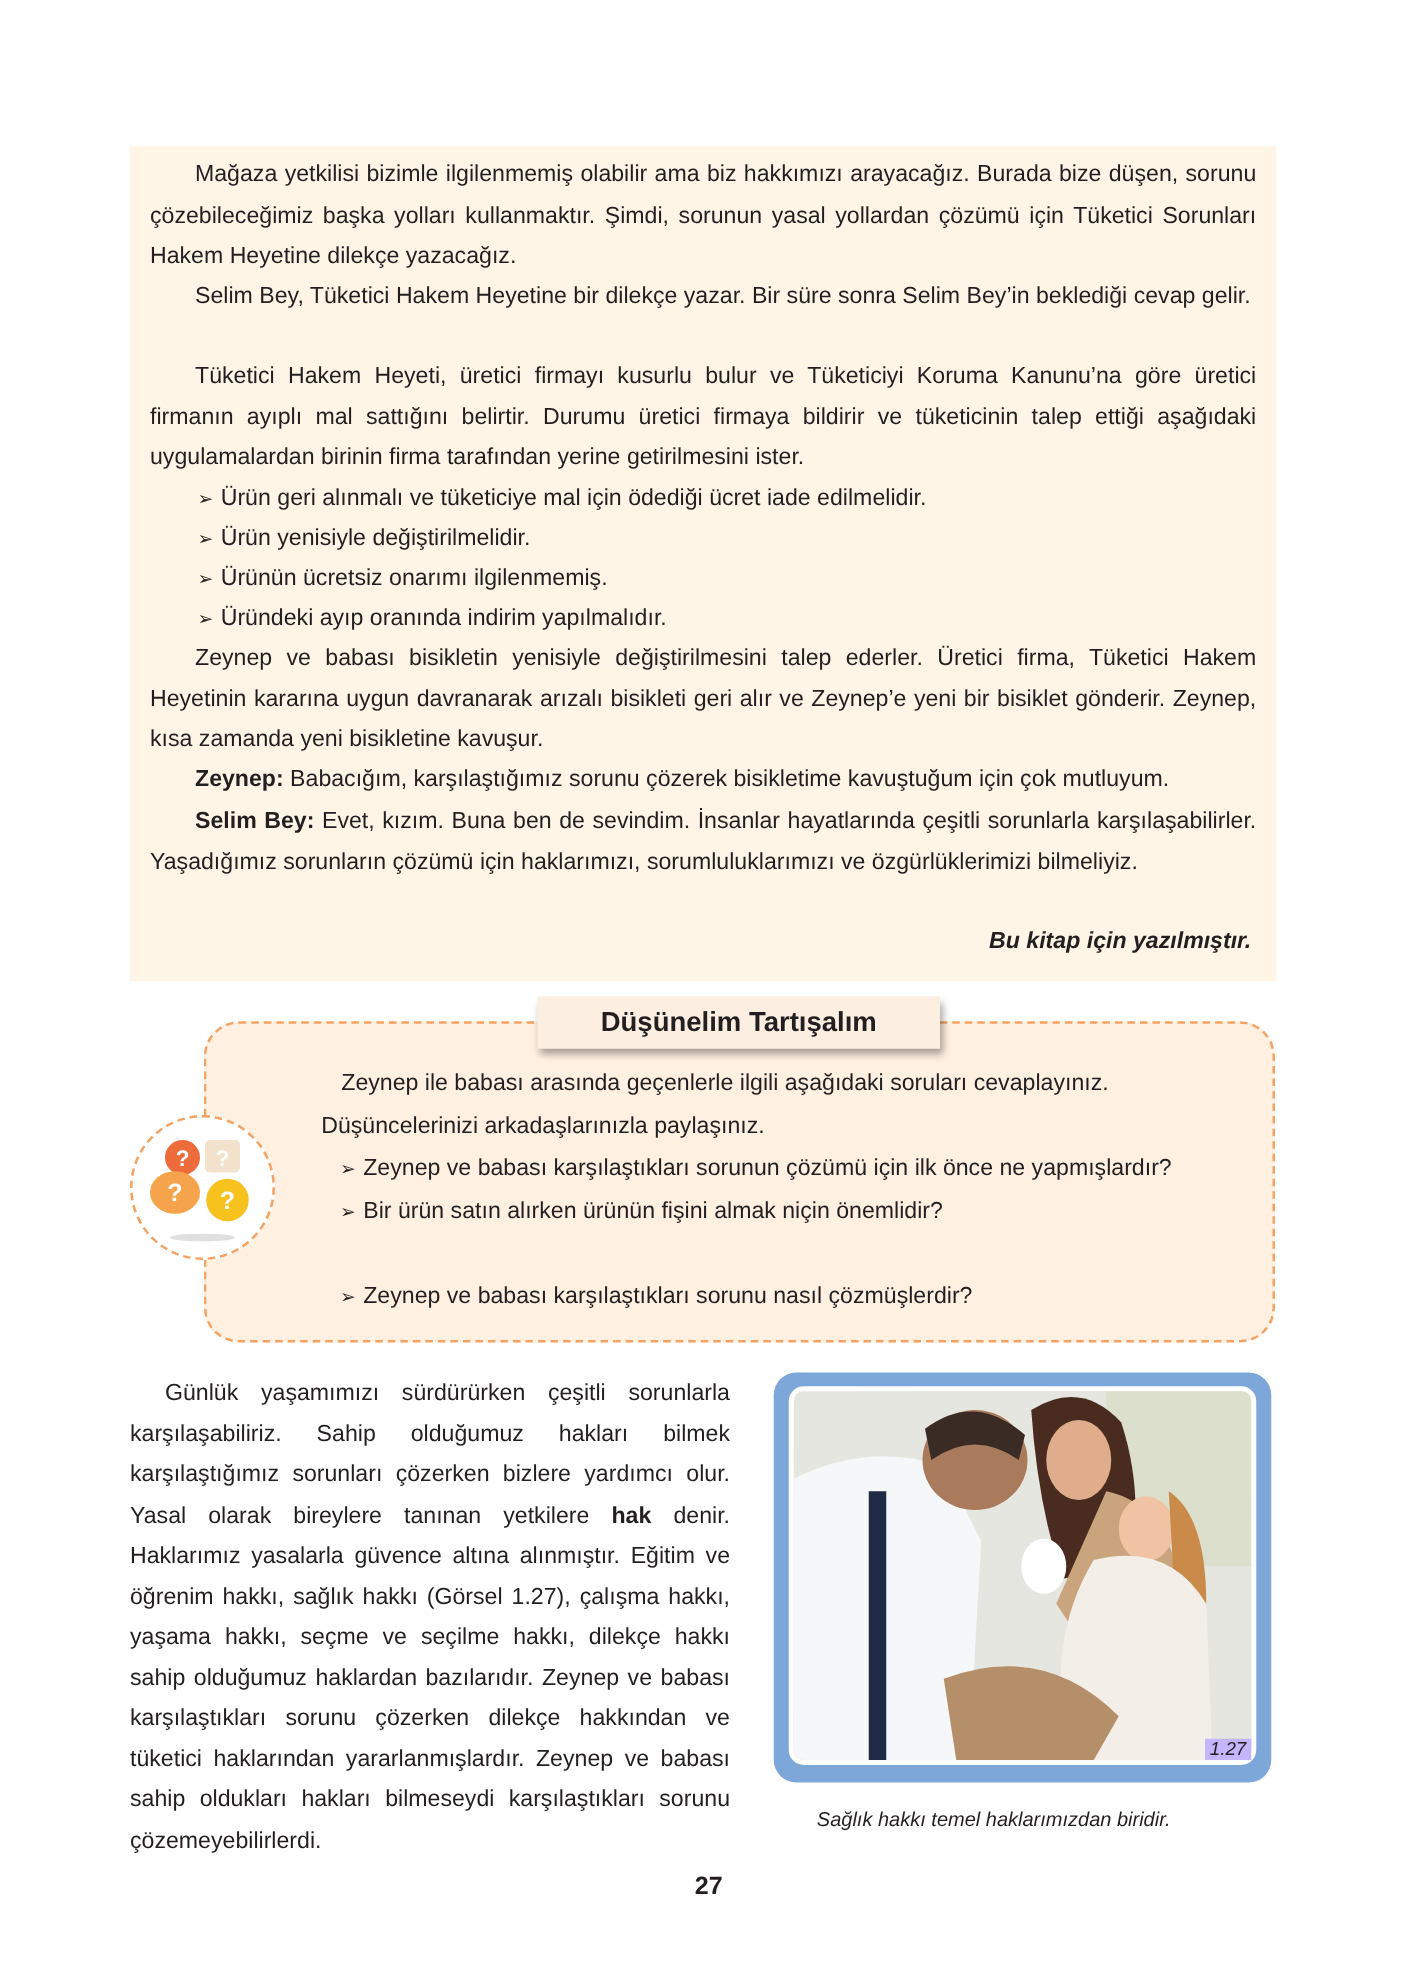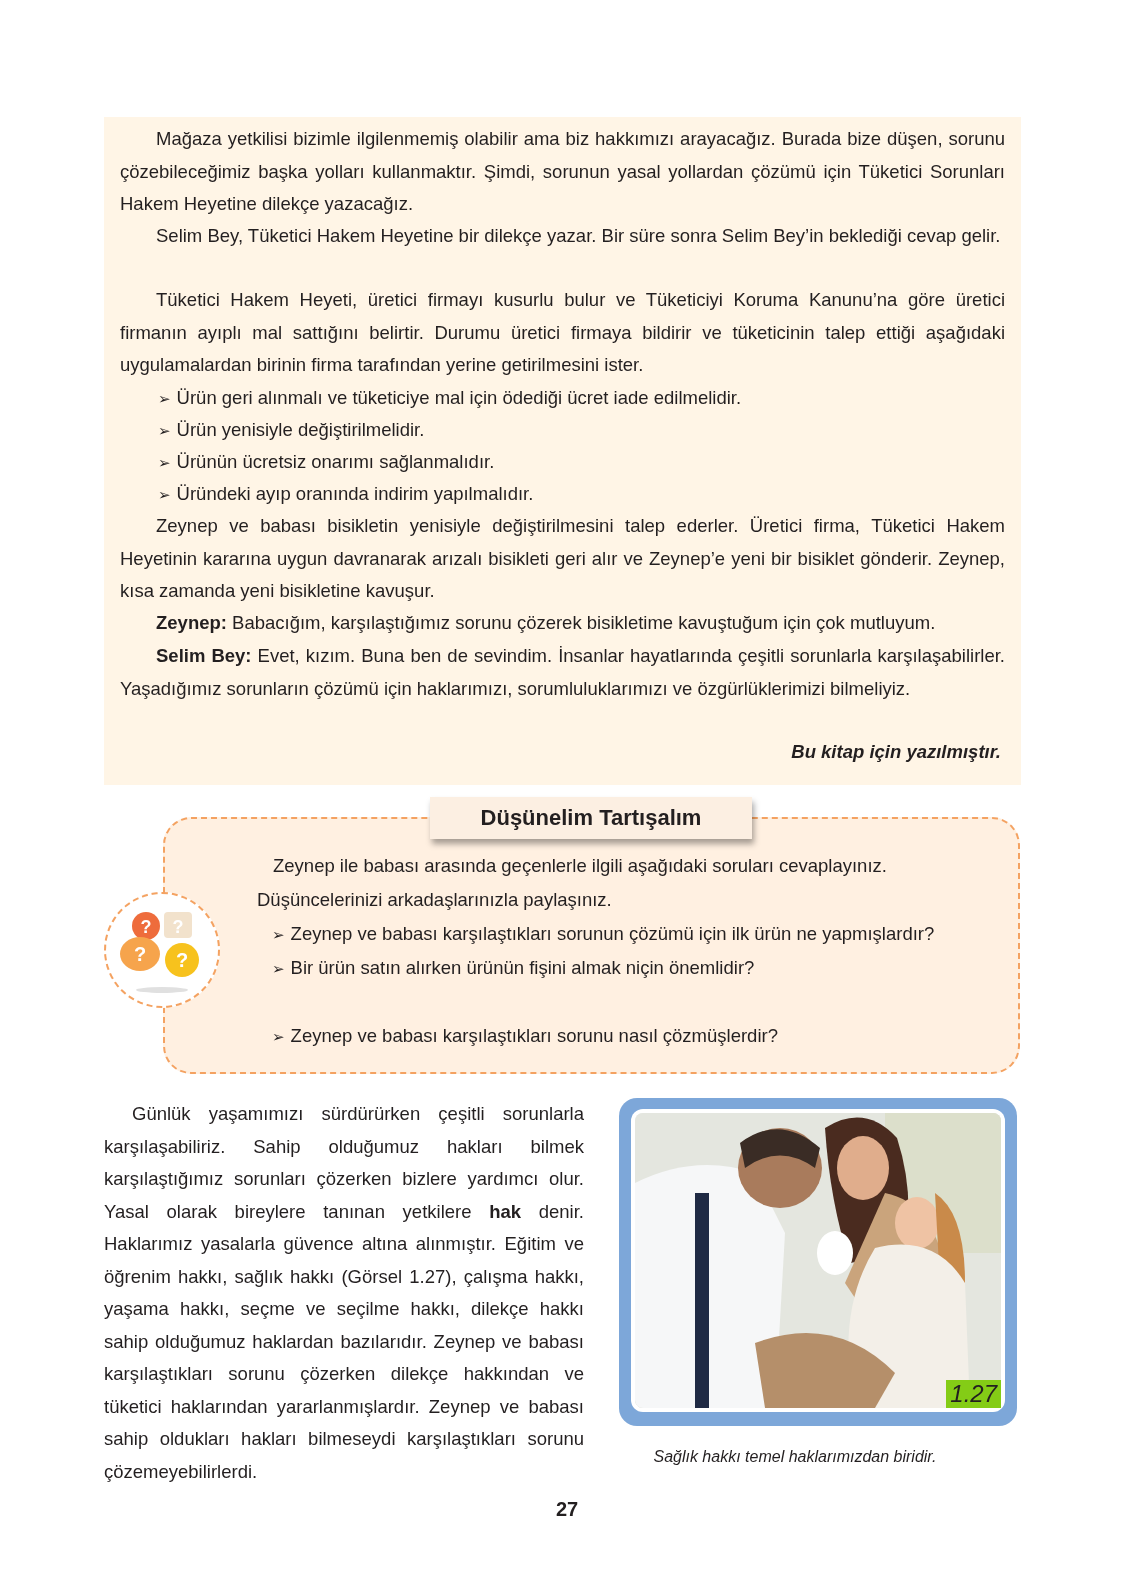--- a/index.html
+++ b/index.html
@@ -52,52 +52,52 @@
   .photo-inner {
     position: absolute; left: 12px; top: 11px; width: 374px; height: 303px;
     background: #ffffff; border-radius: 12px; overflow: hidden;
   }
   .photo {
     position: absolute; left: 4px; top: 4px; width: 366px; height: 295px;
     border-radius: 8px; overflow: hidden;
     background: linear-gradient(135deg, #e9ecea 0%, #d7dccd 40%, #e6e3d8 70%, #cfc6b4 100%);
   }
   .fig-num {
-    position: absolute; right: 4px; bottom: 4px; background: #84cc16;
-    padding: 0 4px; font-style: italic; font-size: 24px; color: #231f20;
+    position: absolute; right: 4px; bottom: 4px; background: #c4b5fd;
+    padding: 0 4px; font-style: italic; font-size: 15px; color: #231f20;
   }
   .caption {
     position: absolute; left: 596px; top: 1448px; width: 398px; text-align: center;
     font-style: italic; font-size: 16px; color: #231f20;
   }
   .page-num {
     position: absolute; left: 0; width: 1134px; top: 1498px; text-align: center;
     font-weight: bold; font-size: 20px; color: #231f20;
   }
 </style>
 </head>
 <body>
 
 <div class="story">
   <p class="indent" style="top:6px;">Mağaza yetkilisi bizimle ilgilenmemiş olabilir ama biz hakkımızı arayacağız. Burada bize düşen, sorunu çözebileceğimiz başka yolları kullanmaktır. Şimdi, sorunun yasal yollardan çözümü için Tüketici Sorunları Hakem Heyetine dilekçe yazacağız.</p>
   <p class="indent" style="top:103px;">Selim Bey, Tüketici Hakem Heyetine bir dilekçe yazar. Bir süre sonra Selim Bey’in beklediği cevap gelir.</p>
   <p class="indent" style="top:167px;">Tüketici Hakem Heyeti, üretici firmayı kusurlu bulur ve Tüketiciyi Koruma Kanunu’na göre üretici firmanın ayıplı mal sattığını belirtir. Durumu üretici firmaya bildirir ve tüketicinin talep ettiği aşağıdaki uygulamalardan birinin firma tarafından yerine getirilmesini ister.</p>
   <p class="bullet" style="top:265px;"><span class="arrow">➢</span><span>Ürün geri alınmalı ve tüketiciye mal için ödediği ücret iade edilmelidir.</span></p>
   <p class="bullet" style="top:297px;"><span class="arrow">➢</span><span>Ürün yenisiyle değiştirilmelidir.</span></p>
-  <p class="bullet" style="top:329px;"><span class="arrow">➢</span><span>Ürünün ücretsiz onarımı sağlanmalıdır.</span></p>
+  <p class="bullet" style="top:329px;"><span class="arrow">➢</span><span>Ürünün ücretsiz onarımı ilgilenmemiş.</span></p>
   <p class="bullet" style="top:361px;"><span class="arrow">➢</span><span>Üründeki ayıp oranında indirim yapılmalıdır.</span></p>
   <p class="indent" style="top:393px;">Zeynep ve babası bisikletin yenisiyle değiştirilmesini talep ederler. Üretici firma, Tüketici Hakem Heyetinin kararına uygun davranarak arızalı bisikleti geri alır ve Zeynep’e yeni bir bisiklet gönderir. Zeynep, kısa zamanda yeni bisikletine kavuşur.</p>
   <p class="indent" style="top:490px;"><b>Zeynep:</b><span> Babacığım, karşılaştığımız sorunu çözerek bisikletime kavuştuğum için çok mutluyum.</span></p>
   <p class="indent" style="top:523px;"><b>Selim Bey:</b><span> Evet, kızım. Buna ben de sevindim. İnsanlar hayatlarında çeşitli sorunlarla karşılaşabilirler. Yaşadığımız sorunların çözümü için haklarımızı, sorumluluklarımızı ve özgürlüklerimizi bilmeliyiz.</span></p>
   <div class="signoff">Bu kitap için yazılmıştır.</div>
 </div>
 
 <div class="discuss">
   <p style="left:80px; top:18px; width:745px; text-indent:16px;">Zeynep ile babası arasında geçenlerle ilgili aşağıdaki soruları cevaplayınız. Düşüncelerinizi arkadaşlarınızla paylaşınız.</p>
-  <p style="left:95px; top:86px;"><span style="font-size:15px;margin-right:6px;">➢</span><span>Zeynep ve babası karşılaştıkları sorunun çözümü için ilk ürün ne yapmışlardır?</span></p>
+  <p style="left:95px; top:86px;"><span style="font-size:15px;margin-right:6px;">➢</span><span>Zeynep ve babası karşılaştıkları sorunun çözümü için ilk önce ne yapmışlardır?</span></p>
   <p style="left:95px; top:120px;"><span style="font-size:15px;margin-right:6px;">➢</span><span>Bir ürün satın alırken ürünün fişini almak niçin önemlidir?</span></p>
   <p style="left:95px; top:188px;"><span style="font-size:15px;margin-right:6px;">➢</span><span>Zeynep ve babası karşılaştıkları sorunu nasıl çözmüşlerdir?</span></p>
 </div>
 <div class="discuss-title">Düşünelim Tartışalım</div>
 
 <div class="icon-circle">
   <svg width="112" height="112" viewBox="0 0 112 112">
     <ellipse cx="56" cy="96" rx="26" ry="3" fill="#e0e0e0"></ellipse>
     <rect x="58" y="18" width="28" height="26" rx="4" fill="#f2e2cc"></rect>
     <text x="72" y="39" font-size="18" font-weight="bold" fill="#ffffff" text-anchor="middle" font-family="Liberation Sans, sans-serif">?</text>

